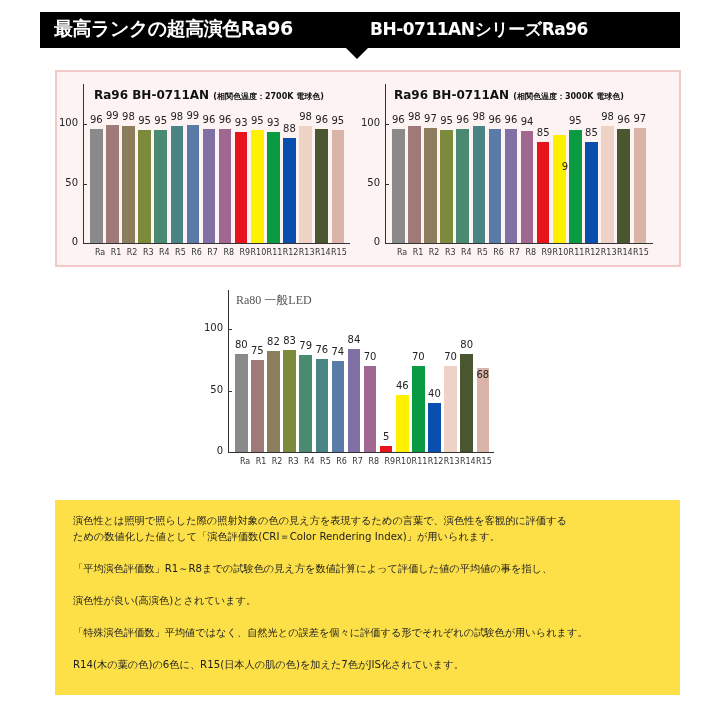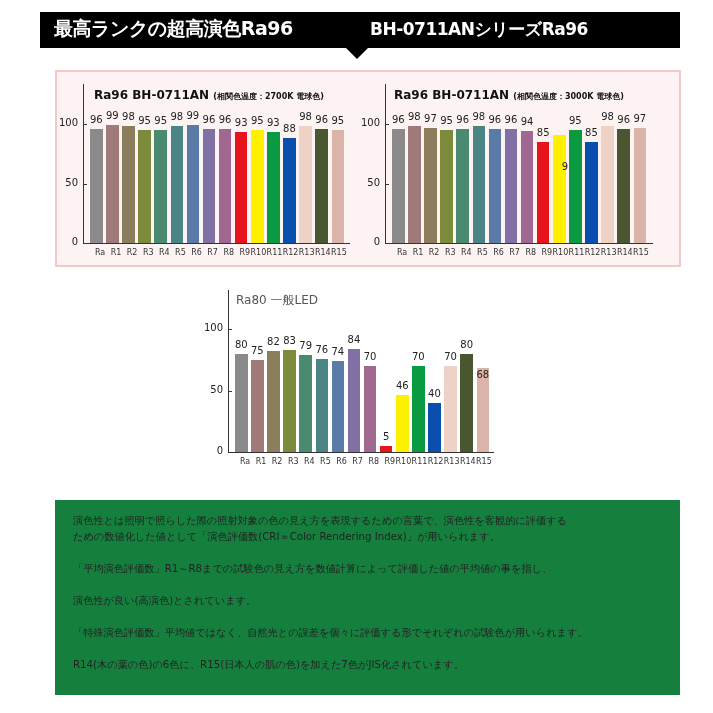--- a/index.html
+++ b/index.html
@@ -26,21 +26,21 @@
   .chart .axis-x { position: absolute; height: 1px; background: #333; }
   .chart .tick { position: absolute; width: 4px; height: 1px; background: #333; }
   .chart .tick-label { position: absolute; font-size: 10px; text-align: right; width: 26px; color: #222; }
   .chart .title { position: absolute; font-size: 12px; font-weight: bold; white-space: nowrap; color: #111; }
   .chart .title .sub { font-size: 8px; font-weight: bold; }
   .chart .bar { position: absolute; }
   .chart .val { position: absolute; font-size: 10px; text-align: center; width: 20px; color: #222; }
   .chart .cat { position: absolute; font-size: 8px; text-align: right; width: 18px; color: #333; white-space: nowrap; }
   .chart3 .title { font-weight: normal; color: #555; font-size: 12px; }
   .textbox {
-    position: absolute; left: 55px; top: 500px; width: 625px; height: 195px; background: #15803d;
+    position: absolute; left: 55px; top: 500px; width: 625px; height: 195px; background: #fde047;
     box-sizing: border-box; padding: 13px 18px 0 18px; font-size: 10.2px; line-height: 16px; color: #222;
   }
   .textbox p { margin: 0 0 16px 0; white-space: nowrap; }
 </style>
 </head>
 <body>
 
 <div class="banner">
   <span class="t1">最高ランクの超高演色Ra96</span>
   <span class="t2">BH-0711ANシリーズRa96</span>
@@ -161,21 +161,21 @@
     <div class="val" style="left: 597.55px; top: 111.38px;">98</div>
     <div class="cat" style="left: 598.55px; top: 248px;">R13</div>
     <div class="bar" style="left: 617.4px; top: 128.76px; width: 12.5px; height: 114.24px; background: rgb(74, 86, 48);"></div>
     <div class="val" style="left: 613.65px; top: 113.76px;">96</div>
     <div class="cat" style="left: 614.65px; top: 248px;">R14</div>
     <div class="bar" style="left: 633.5px; top: 127.57px; width: 12.5px; height: 115.43px; background: rgb(218, 180, 168);"></div>
     <div class="val" style="left: 629.75px; top: 112.57px;">97</div>
     <div class="cat" style="left: 630.75px; top: 248px;">R15</div>
   </div>
 <div class="chart chart3" id="chart2">
-    <div class="title" style="left: 236px; top: 292px;"><span>Ra80 一般LED</span></div>
+    <div class="title" style="left: 236px; top: 292px; font-family: Liberation Serif, serif;"><span>Ra80 一般LED</span></div>
     <div class="axis-y" style="left: 228px; top: 290px; height: 162px;"></div>
     <div class="axis-x" style="left: 228px; top: 452px; width: 266px;"></div>
     <div class="tick" style="left: 228px; top: 452px;"></div>
     <div class="tick-label" style="left: 197px; top: 445px;">0</div>
     <div class="tick" style="left: 228px; top: 390.5px;"></div>
     <div class="tick-label" style="left: 197px; top: 383.5px;">50</div>
     <div class="tick" style="left: 228px; top: 329px;"></div>
     <div class="tick-label" style="left: 197px; top: 322px;">100</div>
     <div class="bar" style="left: 235px; top: 353.6px; width: 12.5px; height: 98.4px; background: rgb(138, 138, 138);"></div>
     <div class="val" style="left: 231.25px; top: 338.6px;">80</div>

